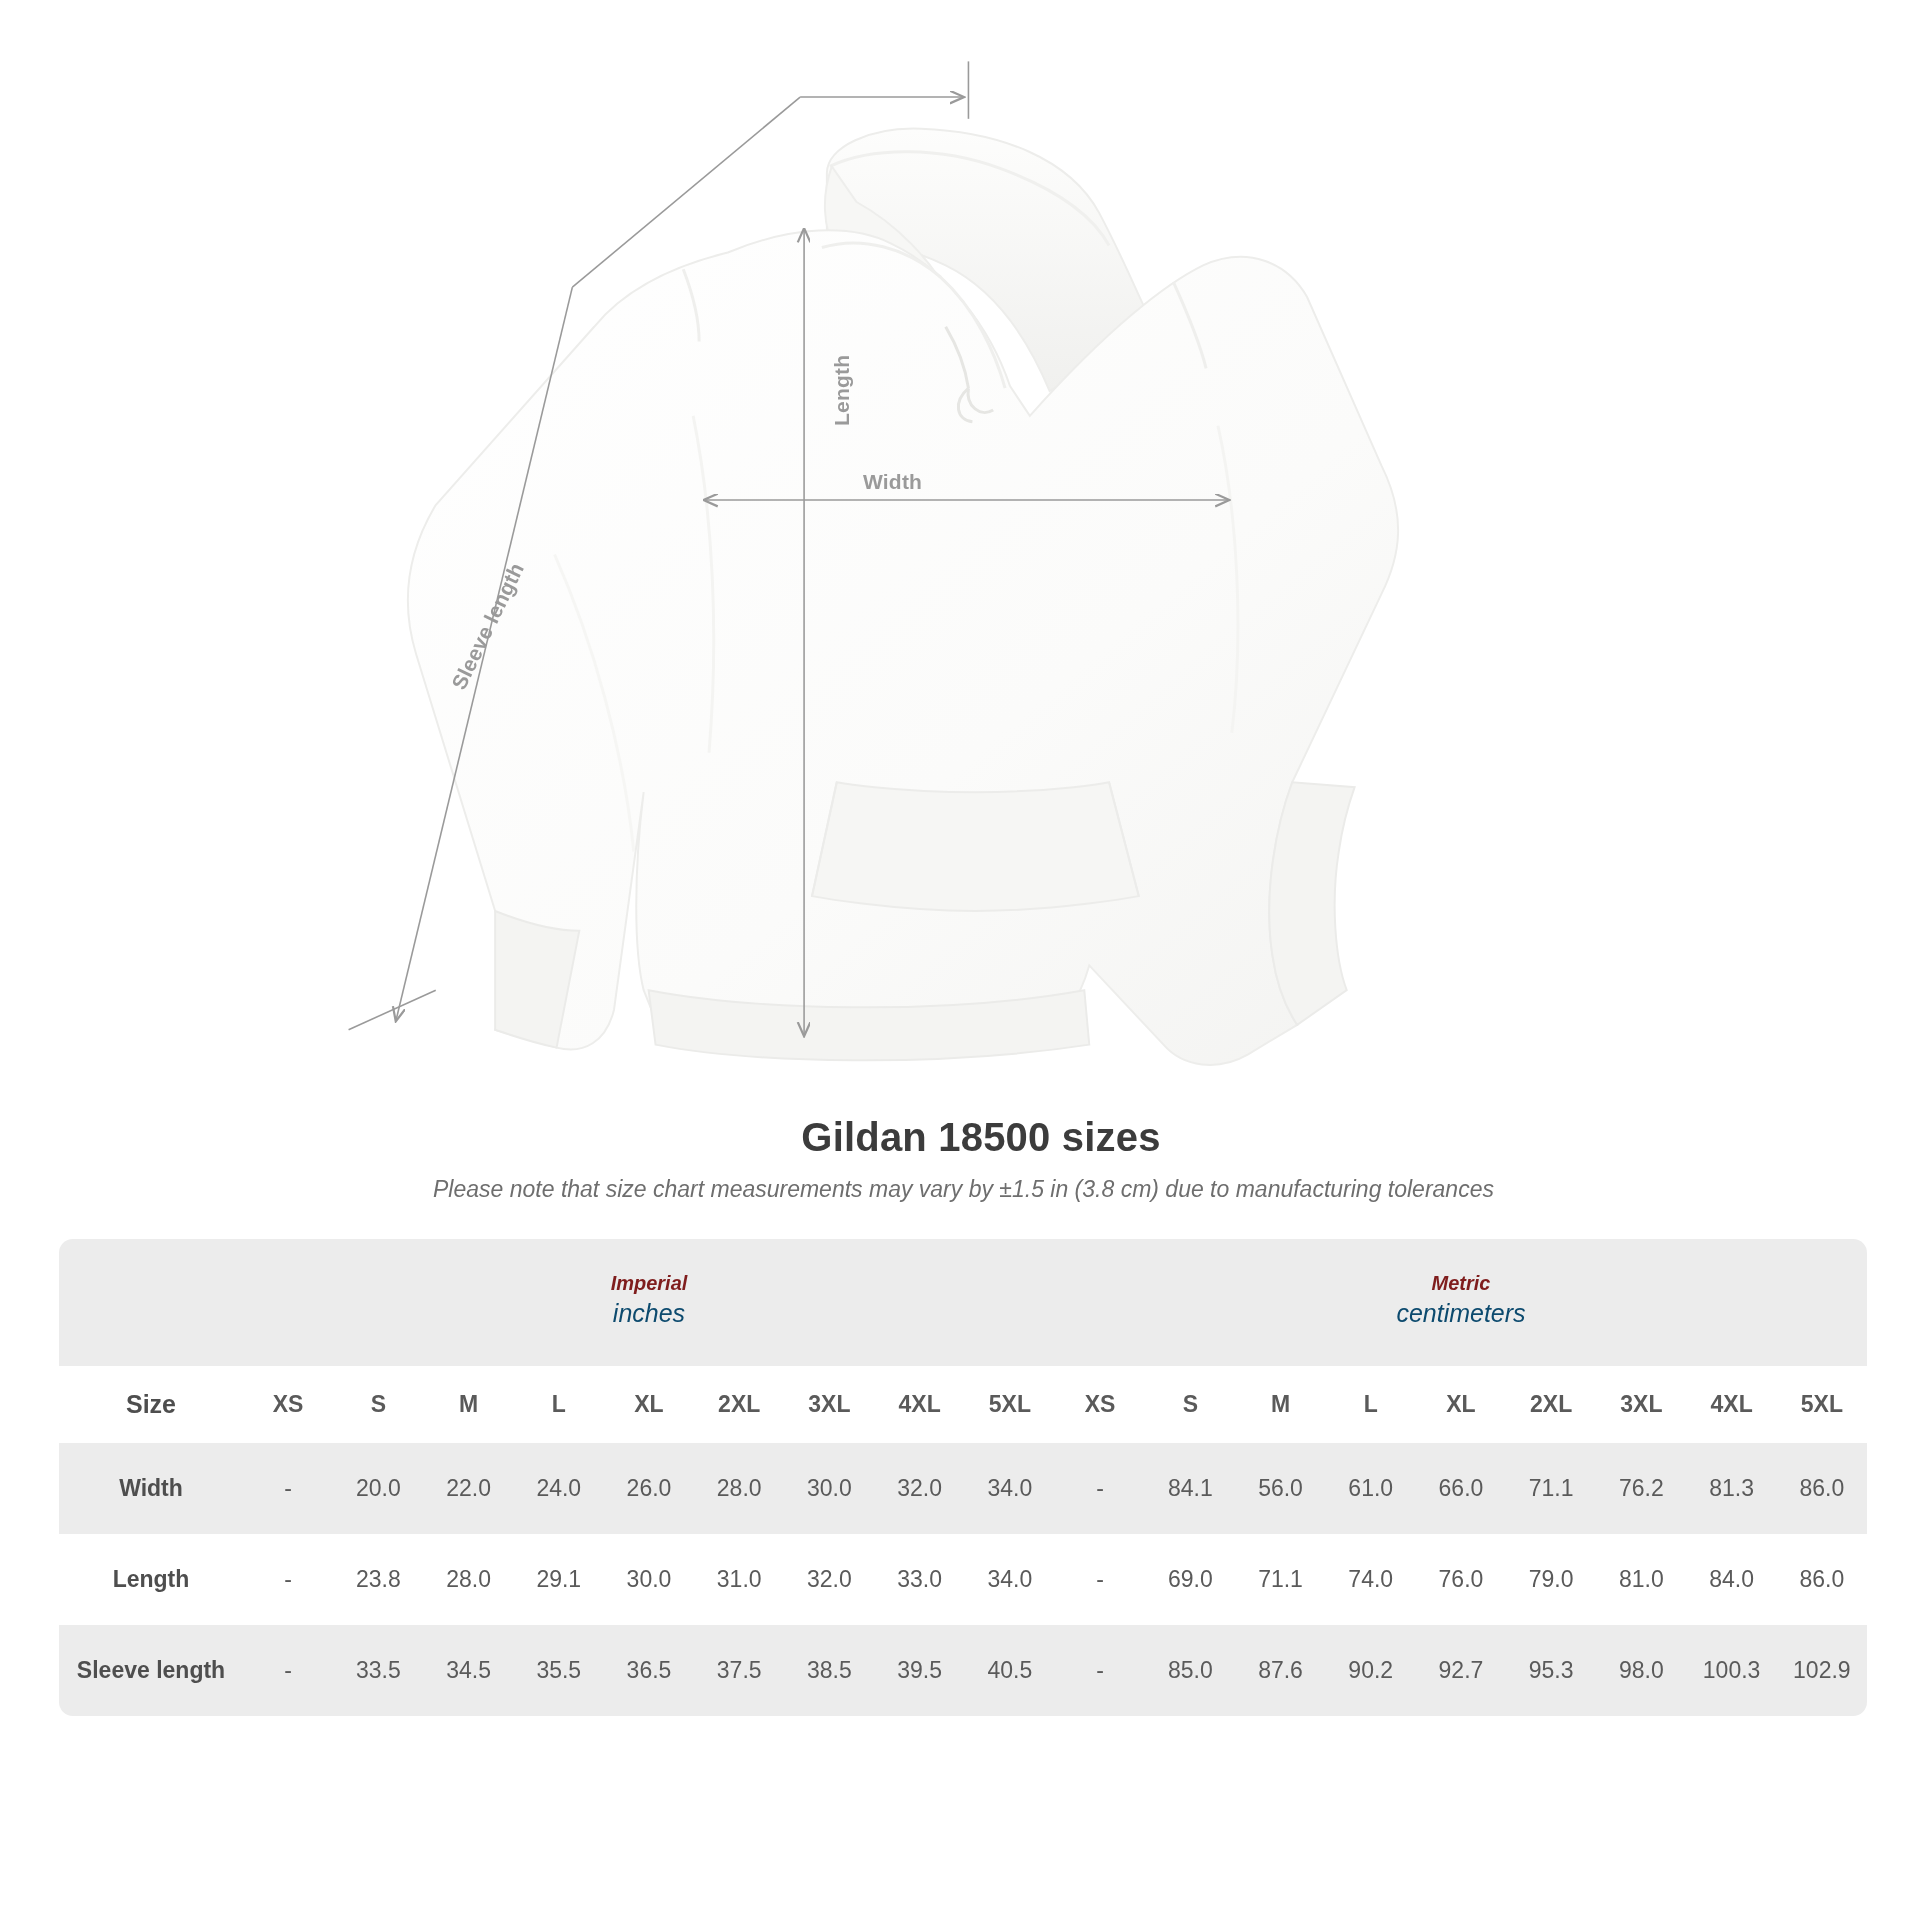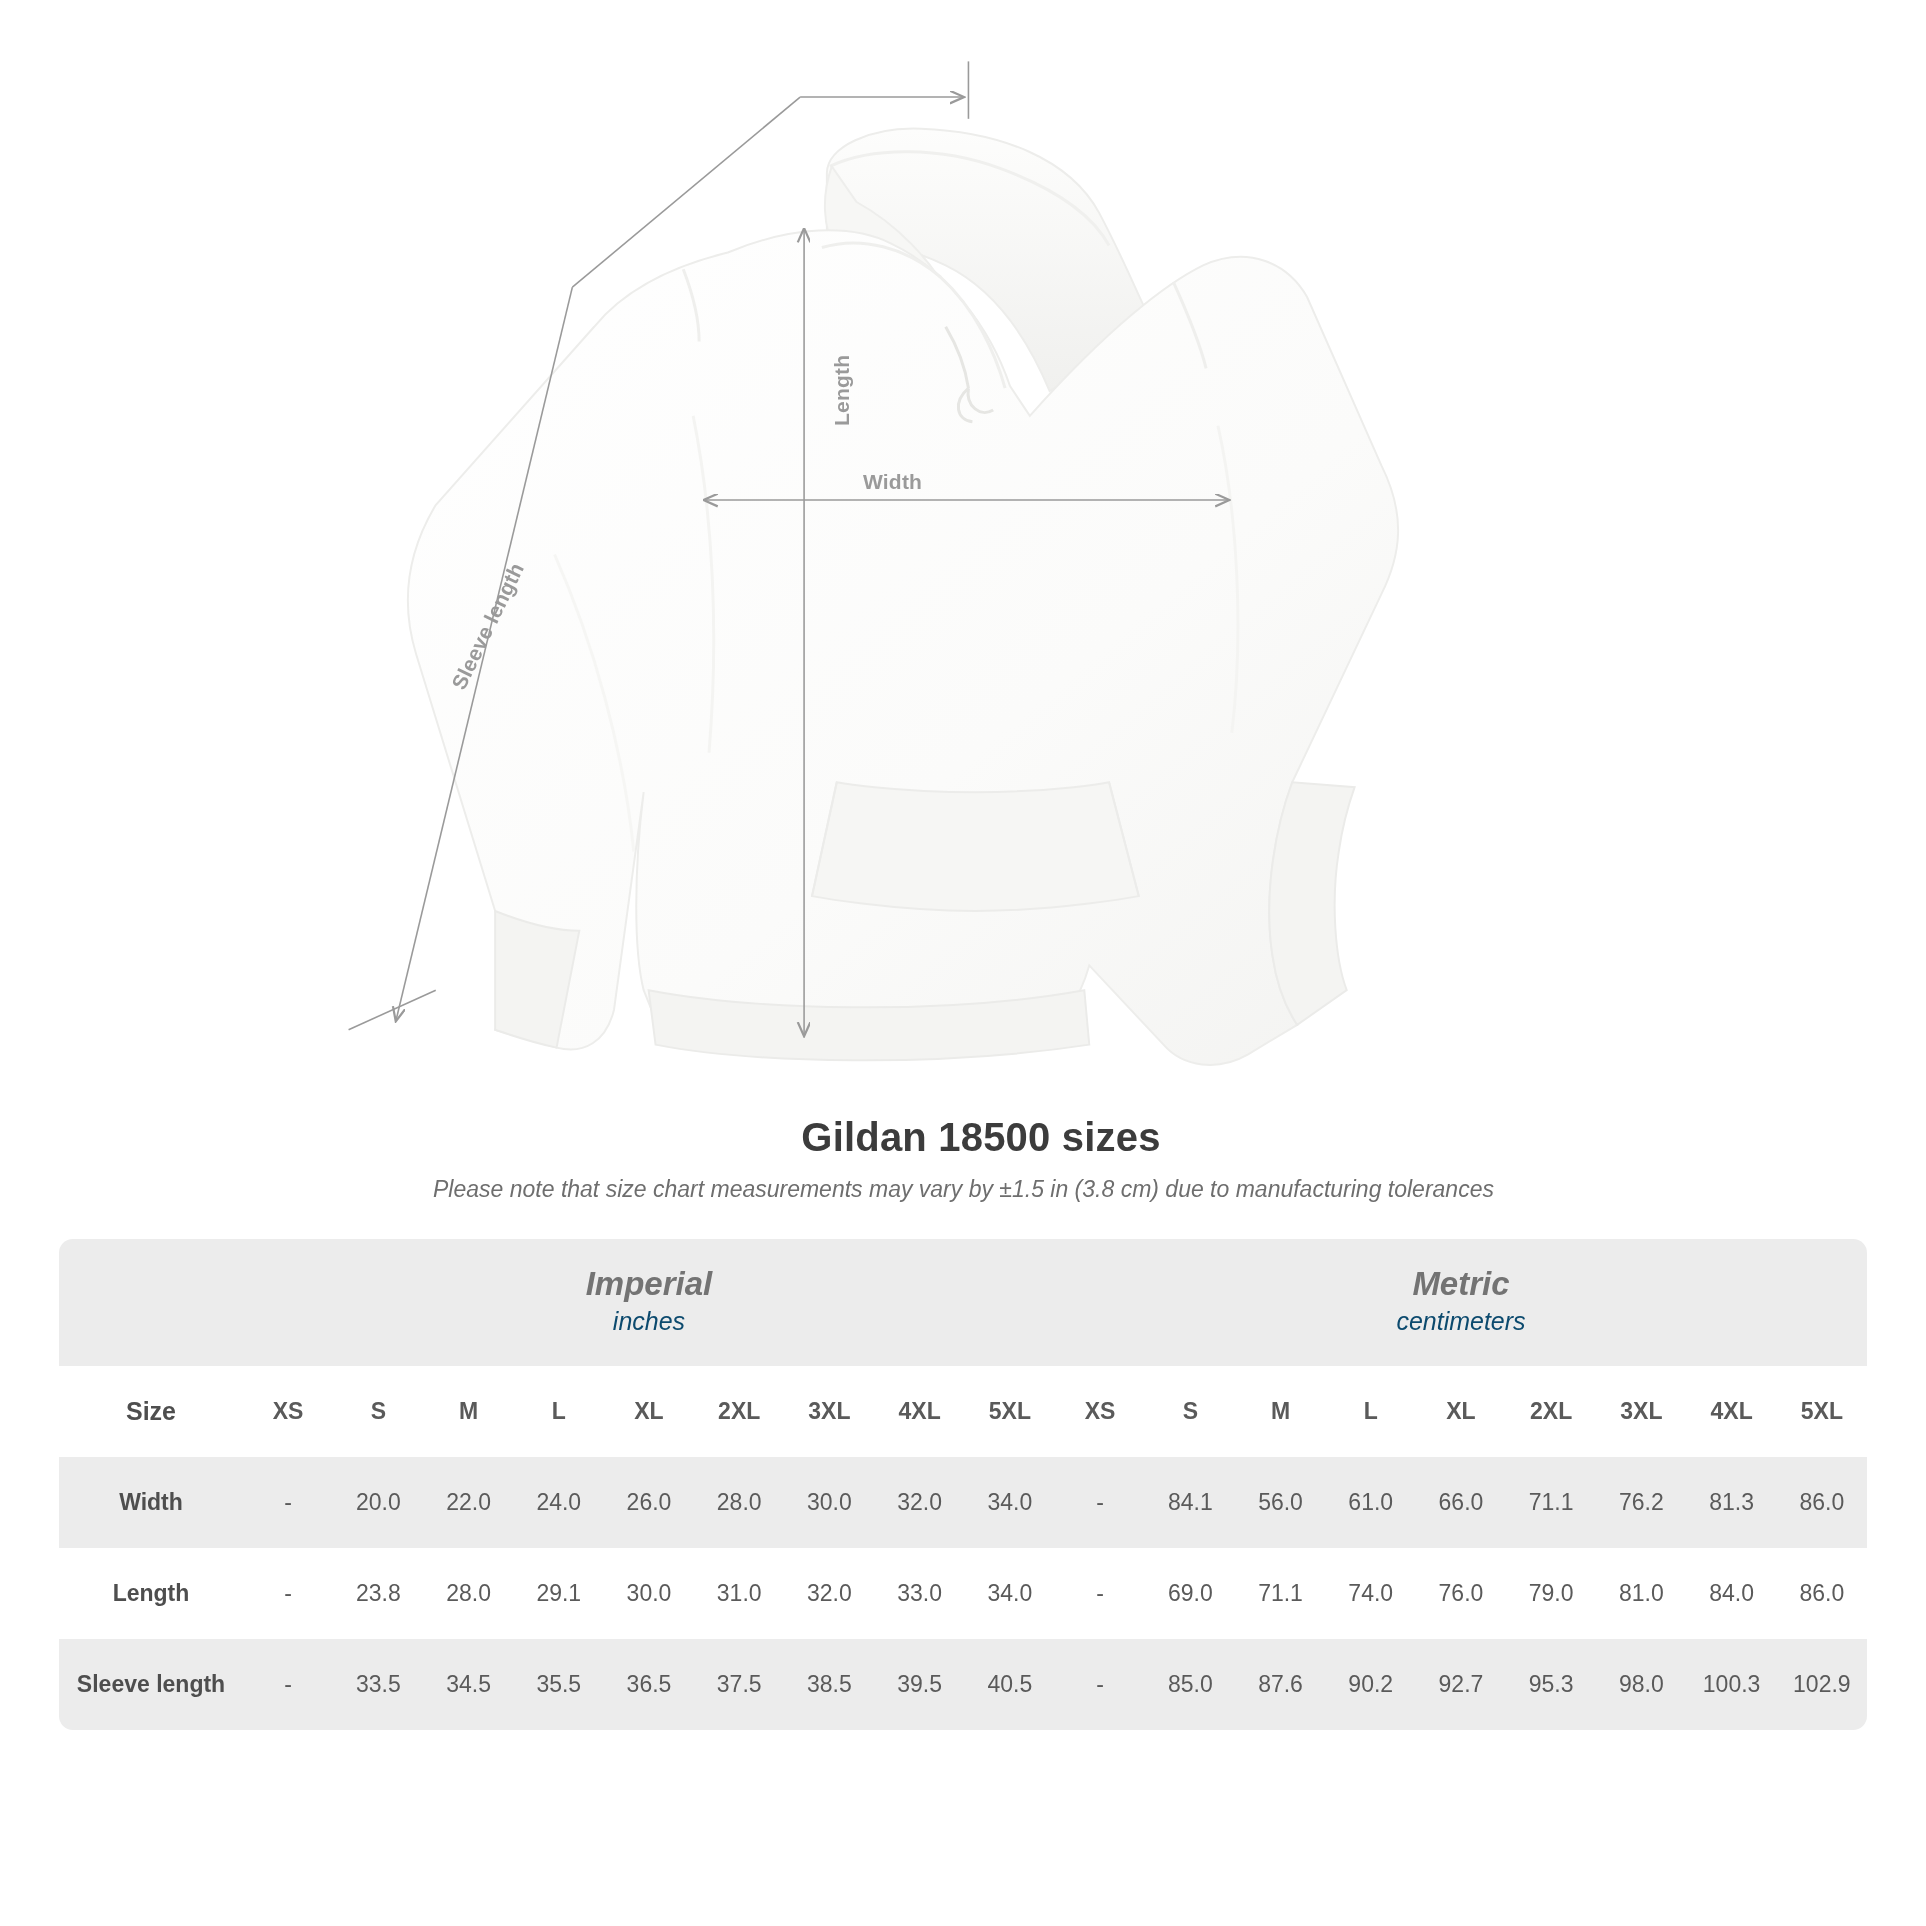--- a/index.html
+++ b/index.html
@@ -87,35 +87,35 @@
   }
   
   .unit-cell {
     background: #ececec;
     height: 127px;
     vertical-align: middle;
   }
   .unit-cell.first { border-top-left-radius: 14px; border-bottom-left-radius: 0; }
   .unit-cell.last { border-top-right-radius: 14px; }
   .unit-name {
-    font-size: 33px;
+    font-size: 20px;
     font-weight: bold;
     font-style: italic;
-    color: #737373;
+    color: #7f1d1d;
     line-height: 1.15;
   }
   .unit-sub {
     font-size: 25px;
     font-style: italic;
     color: #0c4a6e;
     line-height: 1.5;
   }
 
   .sizes-row td {
-    height: 91px;
+    height: 77px;
     background: #ffffff;
     font-weight: bold;
     color: #5e5e5e;
     font-size: 24px;
   }
   .sizes-row td.rowhead {
     font-size: 25px;
   }
   .data-row td {
     height: 91px;

